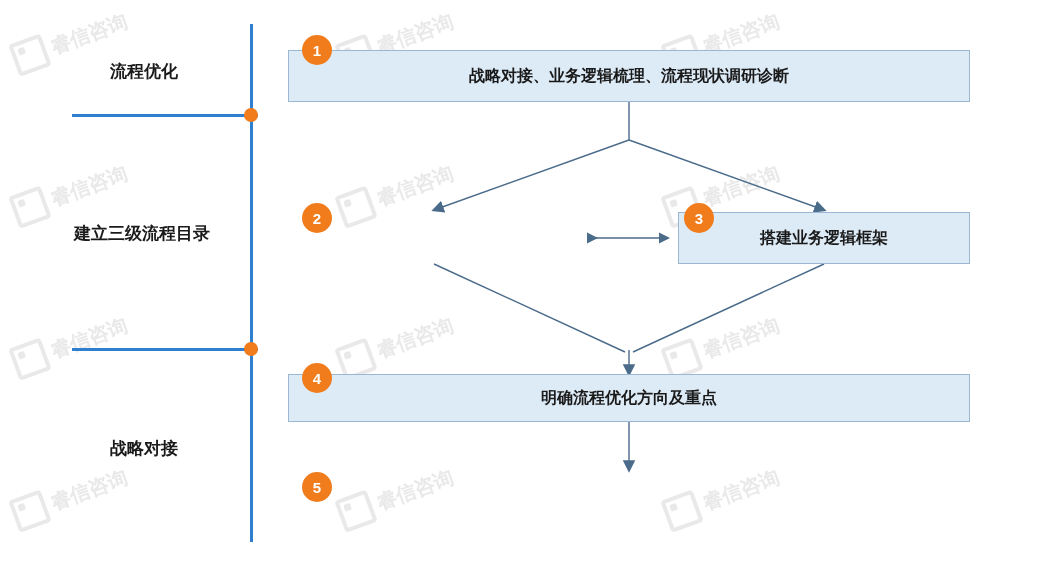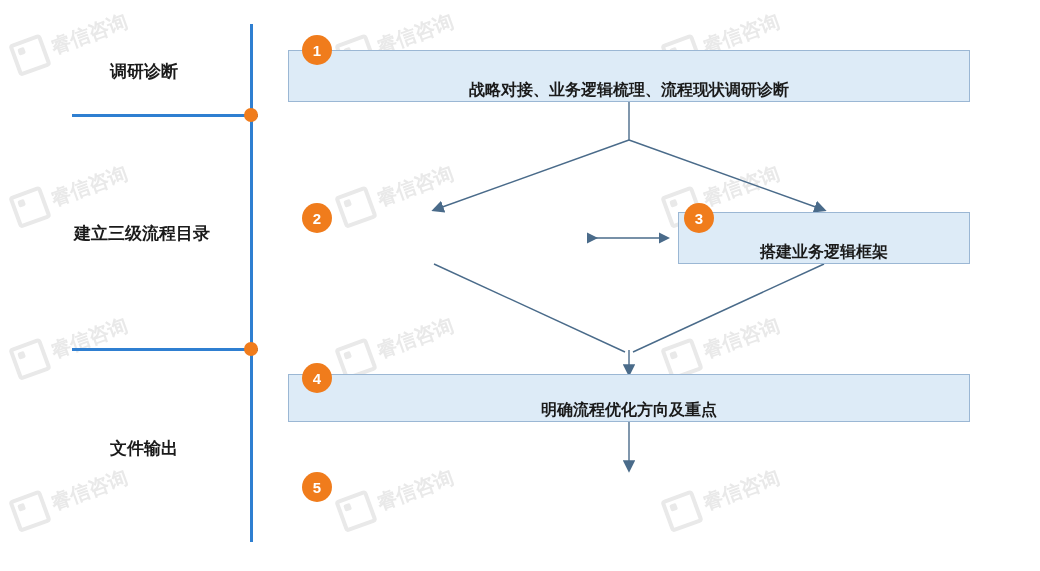--- a/index.html
+++ b/index.html
@@ -83,21 +83,21 @@
     z-index: 2;
   }
 
   
   .box {
     position: absolute;
     box-sizing: border-box;
     background: #ddebf7;
     border: 1px solid #9bb7d4;
     display: flex;
-    align-items: flex-end;
+    align-items: center;
     justify-content: center;
     text-align: center;
     color: #1a1a1a;
     font-size: 16px;
     font-weight: bold;
     line-height: 1.35;
     z-index: 3;
   }
   .box span { display: block; white-space: pre-line; }
 
@@ -210,23 +210,23 @@
   </svg>
 
   <div class="spine" style="left:250px; top:24px; height:518px;"></div>
 
   <div class="sep-line" style="left:72px; top:114px; width:186px;"></div>
   <div class="sep-dot" style="left:244px; top:108px;"></div>
 
   <div class="sep-line" style="left:72px; top:348px; width:186px;"></div>
   <div class="sep-dot" style="left:244px; top:342px;"></div>
 
-  <div class="stage-label" style="left:110px; top:60px;">调研诊断</div>
+  <div class="stage-label" style="left:110px; top:60px;">流程优化</div>
   <div class="stage-label" style="left:74px; top:222px;">建立三级流程目录</div>
-  <div class="stage-label" style="left:110px; top:437px;">文件输出</div>
+  <div class="stage-label" style="left:110px; top:437px;">战略对接</div>
 
   <div class="box" style="left:288px; top:50px; width:682px; height:52px;">
     <span>战略对接、业务逻辑梳理、流程现状调研诊断</span>
   </div>
   <div class="badge" style="left:302px; top:35px;">1</div>
 
   <div class="badge" style="left:302px; top:203px;">2</div>
 
   <div class="box" style="left:678px; top:212px; width:292px; height:52px;">
     <span>搭建业务逻辑框架</span>

